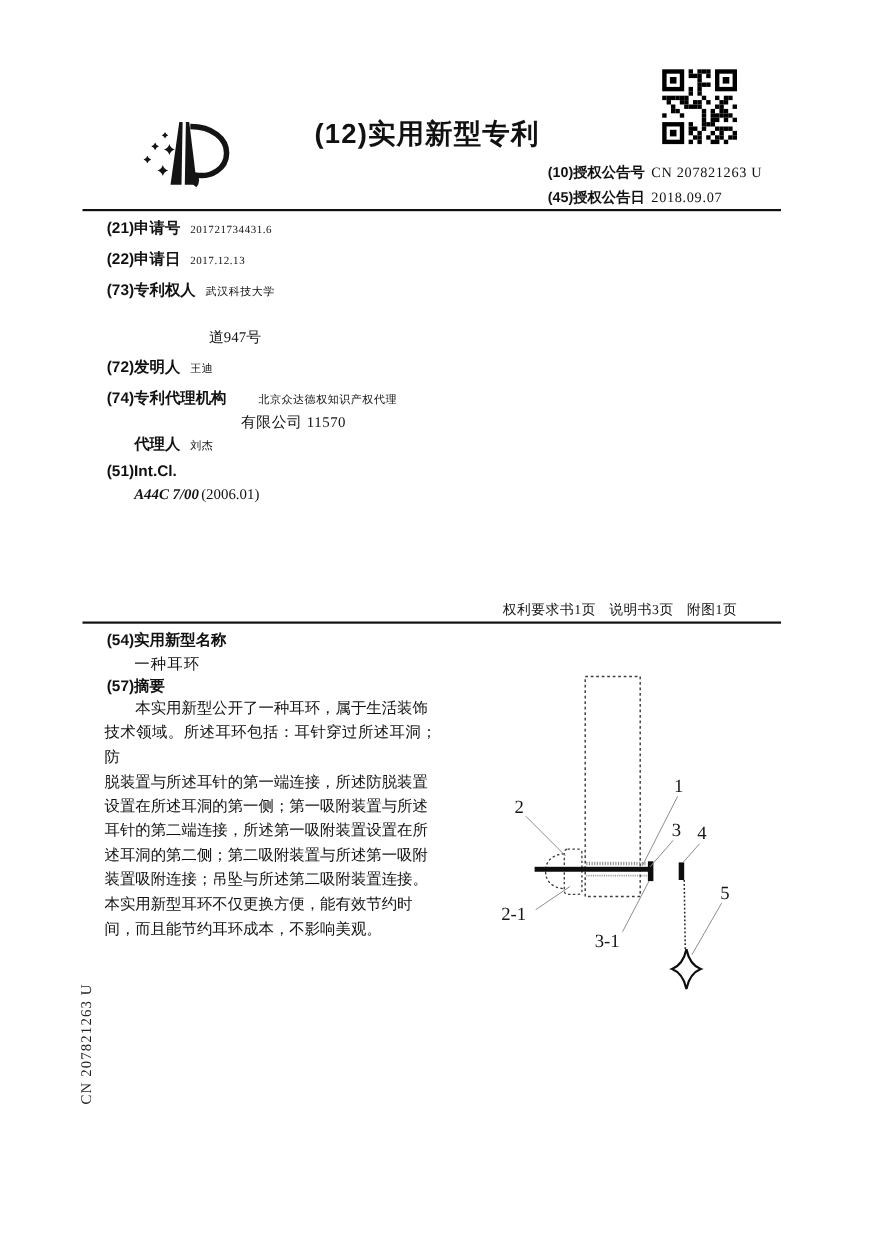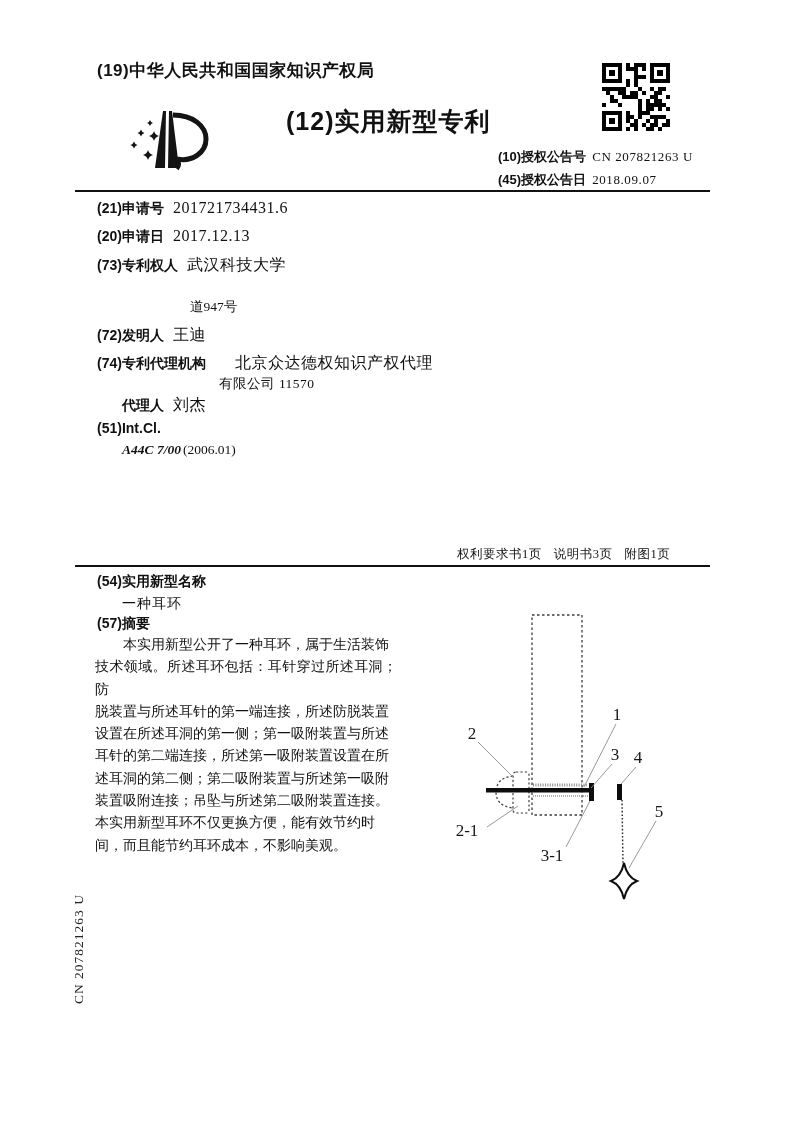--- a/index.html
+++ b/index.html
@@ -6,21 +6,21 @@
   html,body { background:#ffffff; }
   .page {
     position:relative; width:800px; height:1131px; background:#fff;
     font-family:"Liberation Serif", serif; color:#111; overflow:hidden;
   }
   .abs { position:absolute; }
   .sans-b { font-family:"Liberation Sans", sans-serif; font-weight:bold; }
   .serif { font-family:"Liberation Serif", serif; }
   .row { display:flex; align-items:baseline; white-space:nowrap; }
   .row .lbl { font-family:"Liberation Sans", sans-serif; font-weight:bold; font-size:14px; }
-  .row .val { font-family:"Liberation Serif", serif; font-size:16px; margin-left:9px; letter-spacing:0.5px; }
+  .row .val { font-family:"Liberation Serif", serif; font-size:10px; margin-left:9px; letter-spacing:0.5px; }
   .office-line { font-size:17px; letter-spacing:0.5px; }
   .doc-type { font-size:25px; letter-spacing:1px; }
   .pub-row { display:flex; align-items:baseline; }
   .pub-row .lbl { font-size:13px;text-align:right; }
   .pub-row .val { font-size:13px; margin-left:6px; letter-spacing:0.6px; }
   .hrule { background:#111; height:2px; }
   .pages-info { display:flex; gap:12px; font-size:12.5px; letter-spacing:0.5px; }
   .abstract { width:302px; font-size:14px; line-height:22.3px; text-align:justify; }
   .abstract div:first-child { text-indent:28px; }
   .ipc-class { font-style:italic; font-weight:bold; font-family:"Liberation Serif", serif; font-size:13.5px;text-align:right; }
@@ -29,21 +29,20 @@
     white-space:nowrap; font-size:13.5px; letter-spacing:1px; color:#222;
     transform:translate(-50%,-50%) rotate(-90deg);
   }
   svg text { font-family:"Liberation Serif", serif; }
 </style>
 </head>
 <body>
 
 <div class="page">
 
-  <div class="abs office-line sans-b" style="left:97px; top:59px;">(19)中华人民共和国国家知识产权局</div>
 
   <svg class="abs" style="left:113px; top:102px;" width="108" height="78" viewBox="0 0 108 78">
     <polygon points="50,9 53,9 52,66 42,66" fill="#141414"></polygon>
     <polygon points="56,9 59,9 66,66 55,66" fill="#141414"></polygon>
     <path d="M60,13 C80,13 93,24 93,37 C93,51 79,60 64,57" fill="none" stroke="#141414" stroke-width="5"></path>
     <path d="M64,57 Q68,62 64,67" fill="none" stroke="#141414" stroke-width="4"></path>
     <path d="M37,18 Q37.7,20.3 40,21 Q37.7,21.7 37,24 Q36.3,21.7 34,21 Q36.3,20.3 37,18 Z" fill="#141414"></path>
     <path d="M28,27.5 Q28.8,30.2 31.5,31 Q28.8,31.8 28,34.5 Q27.2,31.8 24.5,31 Q27.2,30.2 28,27.5 Z" fill="#141414"></path>
     <path d="M41,29 Q42.1,32.9 46,34 Q42.1,35.1 41,39 Q39.9,35.1 36,34 Q39.9,32.9 41,29 Z" fill="#141414"></path>
     <path d="M21,39.5 Q21.8,42.2 24.5,43 Q21.8,43.8 21,46.5 Q20.2,43.8 17.5,43 Q20.2,42.2 21,39.5 Z" fill="#141414"></path>
@@ -170,21 +169,21 @@
     <span class="val">2018.09.07</span>
   </div>
 
   <div class="abs hrule" style="left:75px; top:190px; width:635px;"></div>
 
   <div class="abs row" style="left:97px; top:199px;">
     <span class="lbl">(21)申请号</span>
     <span class="val">201721734431.6</span>
   </div>
   <div class="abs row" style="left:97px; top:227px;">
-    <span class="lbl">(20)申请日</span>
+    <span class="lbl">(22)申请日</span>
     <span class="val">2017.12.13</span>
   </div>
   <div class="abs row" style="left:97px; top:255px;">
     <span class="lbl">(73)专利权人</span>
     <span class="val">武汉科技大学</span>
   </div>
   <div class="abs serif" style="left:190px; top:298px; font-size:13.5px;">道947号</div>
   <div class="abs row" style="left:97px; top:325px;">
     <span class="lbl">(72)发明人</span>
     <span class="val">王迪</span>

